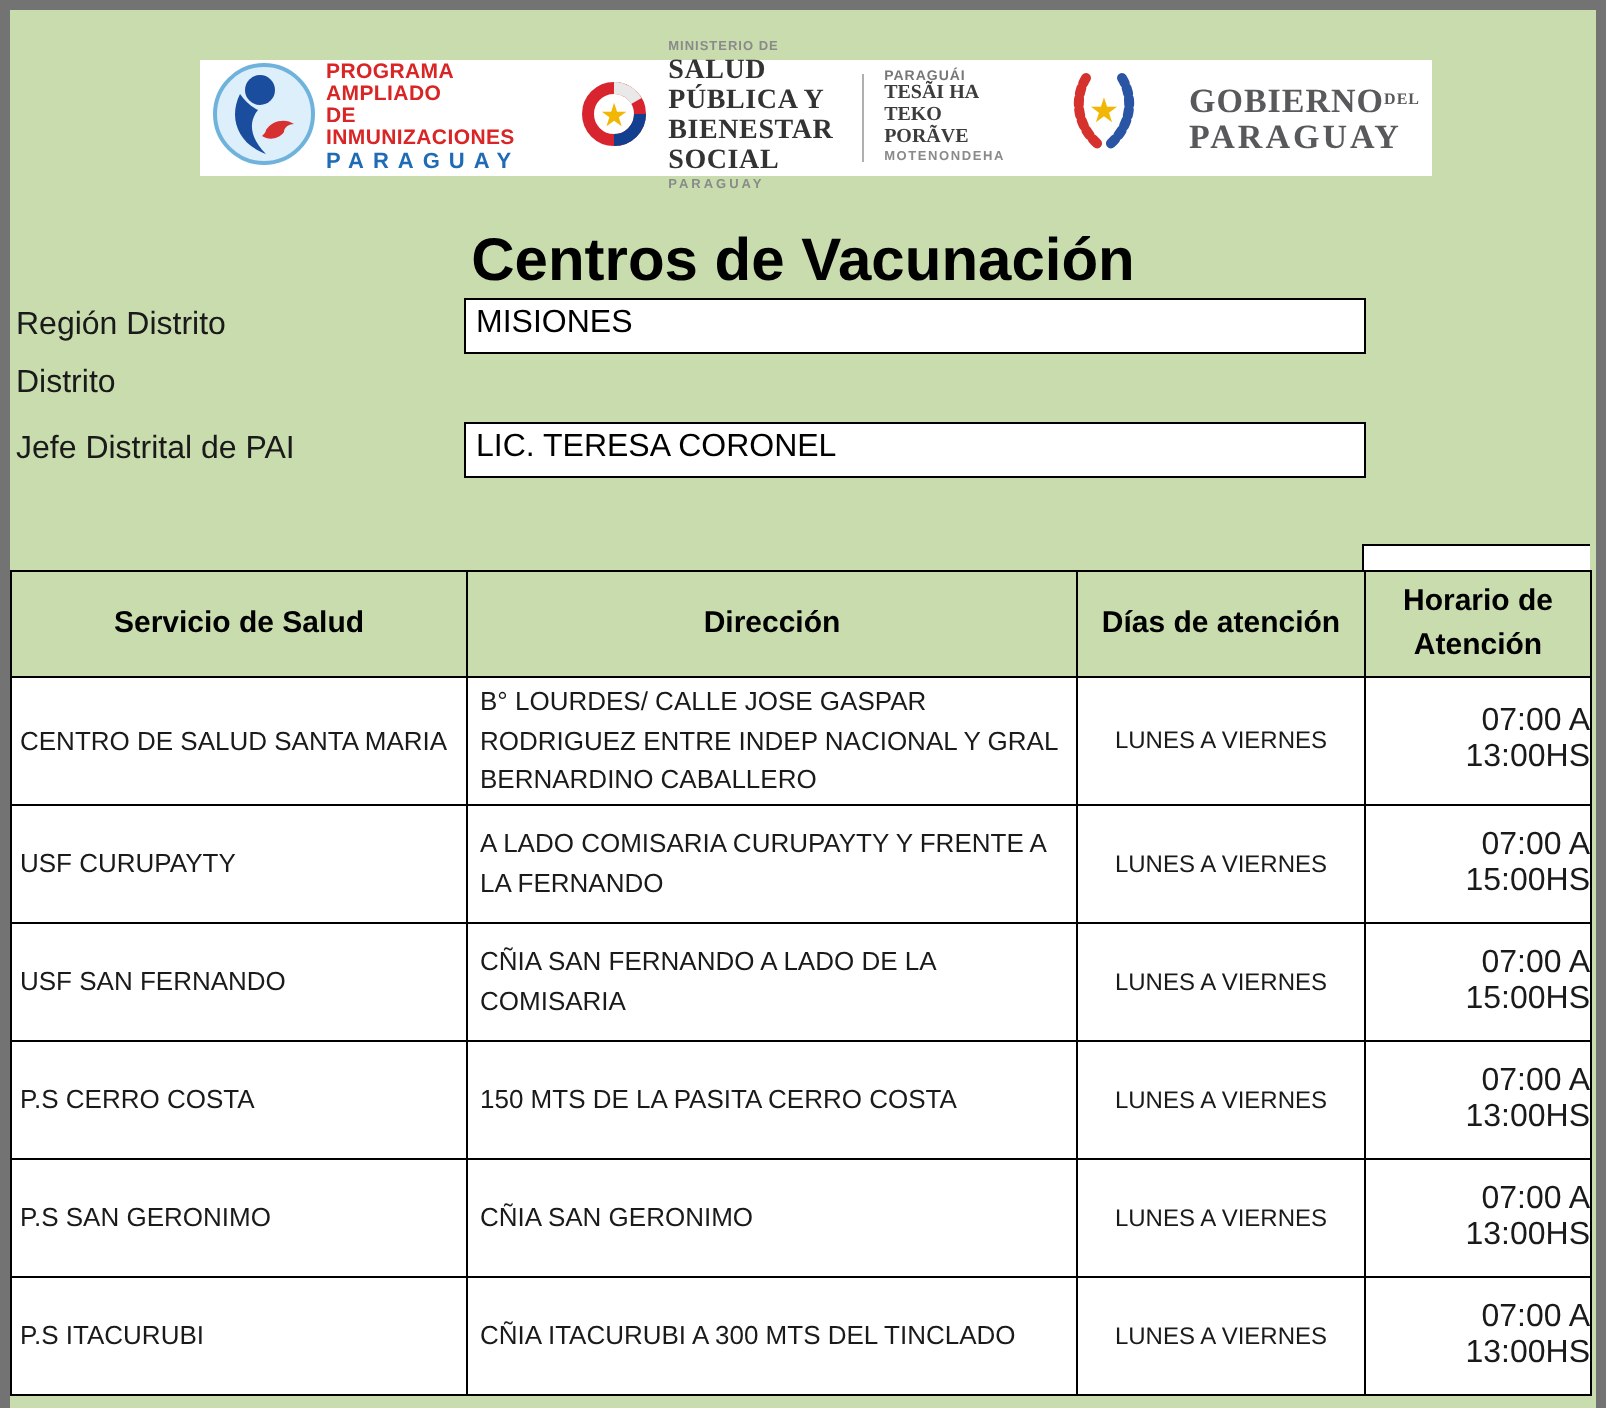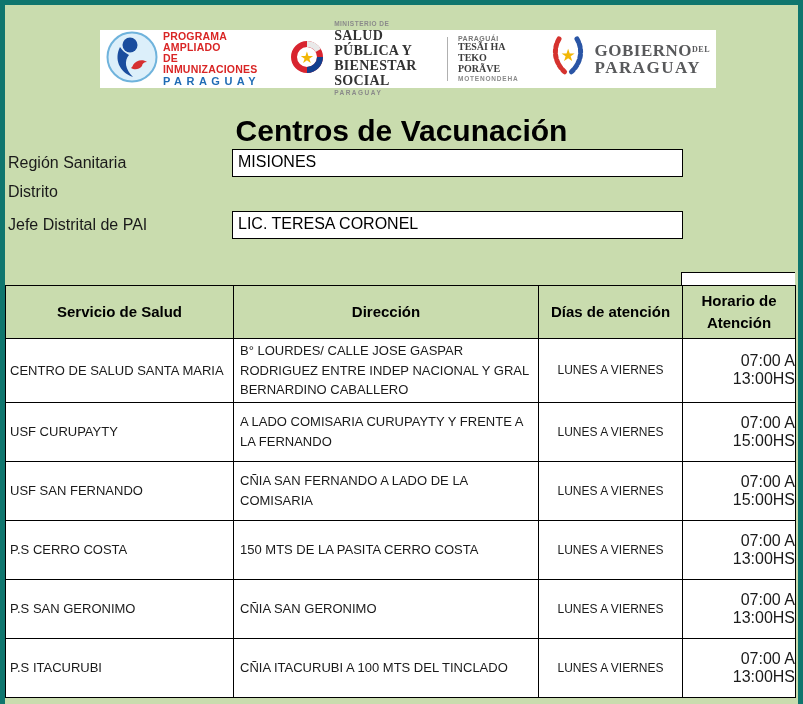--- a/index.html
+++ b/index.html
@@ -1,19 +1,19 @@
 <!DOCTYPE html>
 <html><head>
 <meta charset="utf-8">
 <style>
   * { margin:0; padding:0; box-sizing:border-box; }
   html,body { background:#ffffff; }
   body { font-family:"Liberation Sans", sans-serif; }
   .canvas {
-    position:relative; width:803px; height:704px; background:#0f766e;
+    position:relative; width:803px; height:704px; background:#737373;
     overflow:hidden;
   }
   .green-bg {
     position:absolute; left:5px; top:5px; right:5px; bottom:0;
     background:#c9dcae;
   }
   
   .logo-bar {
     position:absolute; left:100px; top:30px; width:616px; height:58px;
     background:#ffffff; display:flex; align-items:center; padding:0 6px;
@@ -26,21 +26,21 @@
   .msp-text { margin-left:6px; line-height:1; }
   .msp-top { font-size:6.5px; color:#8a8a8a; font-weight:bold; letter-spacing:.5px; }
   .msp-l1, .msp-l2 { font-family:"Liberation Serif", serif; font-size:14px; font-weight:bold; color:#333333; letter-spacing:.3px; line-height:1.08; }
   .msp-bottom { font-size:6.5px; color:#8a8a8a; font-weight:bold; letter-spacing:1.5px; margin-top:2px; }
   .vdivider { width:1px; height:44px; background:#b0b0b0; margin:0 10px 0 14px; }
   .tesai-text { line-height:1; }
   .tesai-top { font-size:7px; color:#777777; font-weight:bold; letter-spacing:.5px; }
   .tesai-l1, .tesai-l2 { font-family:Liberation Serif, serif; font-size:10px; font-weight:bold; color:#3c3c3c; line-height:1.08; }
   .tesai-bottom { font-size:6.5px; color:#8a8a8a; font-weight:bold; letter-spacing:.8px; margin-top:2px; }
   .gob-group { margin-left:30px; }
-  .gob-text { margin-left:8px; font-family:"Liberation Serif", serif; font-weight:bold; color:#58595b; line-height:1; }
+  .gob-text { margin-left:24px; font-family:"Liberation Serif", serif; font-weight:bold; color:#58595b; line-height:1; }
   .gob-l1 { font-size:17px; letter-spacing:.5px; }
   .gob-del { font-size:8px; vertical-align:4px; letter-spacing:.5px; }
   .gob-l2 { font-size:17px; letter-spacing:1.5px; }
   
   .title {
     position:absolute; left:0; right:0; top:102px; text-align:center;
     font-size:30px; font-weight:bold; color:#000000;margin-top:12px;
   }
   
   .form-row { position:absolute; left:0; width:100%; height:28px; }
@@ -139,21 +139,21 @@
           <span class="gob-l1">GOBIERNO</span><span class="gob-del">DEL</span>
         </div>
         <div class="gob-l2">PARAGUAY</div>
       </div>
     </div>
   </div>
 
   <div class="title">Centros de Vacunación</div>
 
   <div class="form-row" style="top:149px;">
-    <div class="form-label">Región Sanitaria</div>
+    <div class="form-label">Región Distrito</div>
     <div class="form-box">MISIONES</div>
   </div>
   <div class="form-row" style="top:178px;">
     <div class="form-label">Distrito</div>
   </div>
   <div class="form-row" style="top:211px;">
     <div class="form-label">Jefe Distrital de PAI</div>
     <div class="form-box">LIC. TERESA CORONEL</div>
   </div>
 
@@ -200,19 +200,19 @@
         <td class="c-hor">07:00 A 13:00HS</td>
       </tr>
       <tr>
         <td class="c-serv">P.S SAN GERONIMO</td>
         <td class="c-dir">CÑIA SAN GERONIMO</td>
         <td class="c-dias">LUNES A VIERNES</td>
         <td class="c-hor">07:00 A 13:00HS</td>
       </tr>
       <tr>
         <td class="c-serv">P.S ITACURUBI</td>
-        <td class="c-dir">CÑIA ITACURUBI A 100 MTS DEL TINCLADO</td>
+        <td class="c-dir">CÑIA ITACURUBI A 300 MTS DEL TINCLADO</td>
         <td class="c-dias">LUNES A VIERNES</td>
         <td class="c-hor">07:00 A 13:00HS</td>
       </tr>
     </tbody>
   </table>
 </div>
 
 </body></html>

